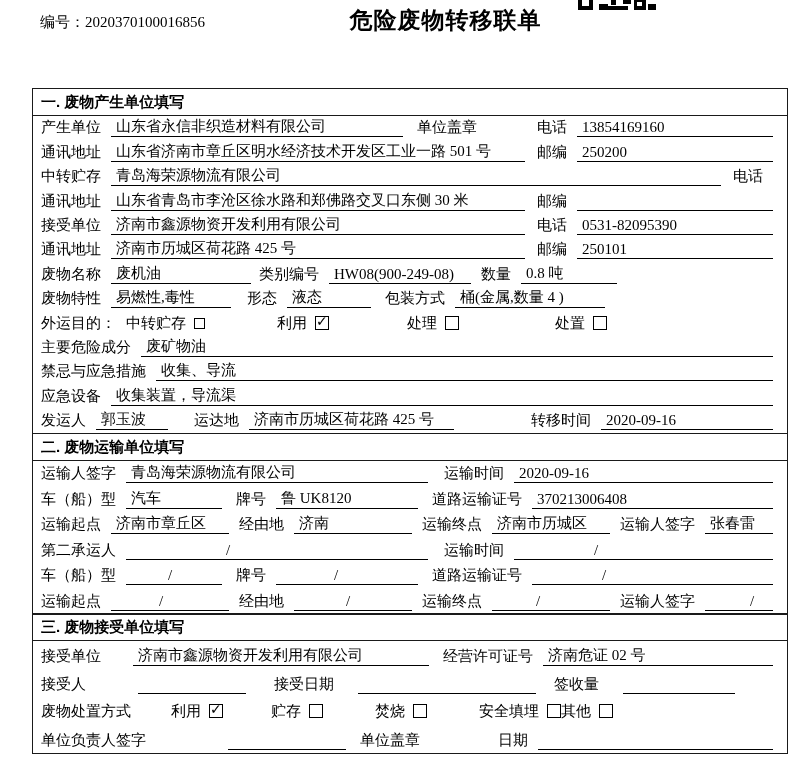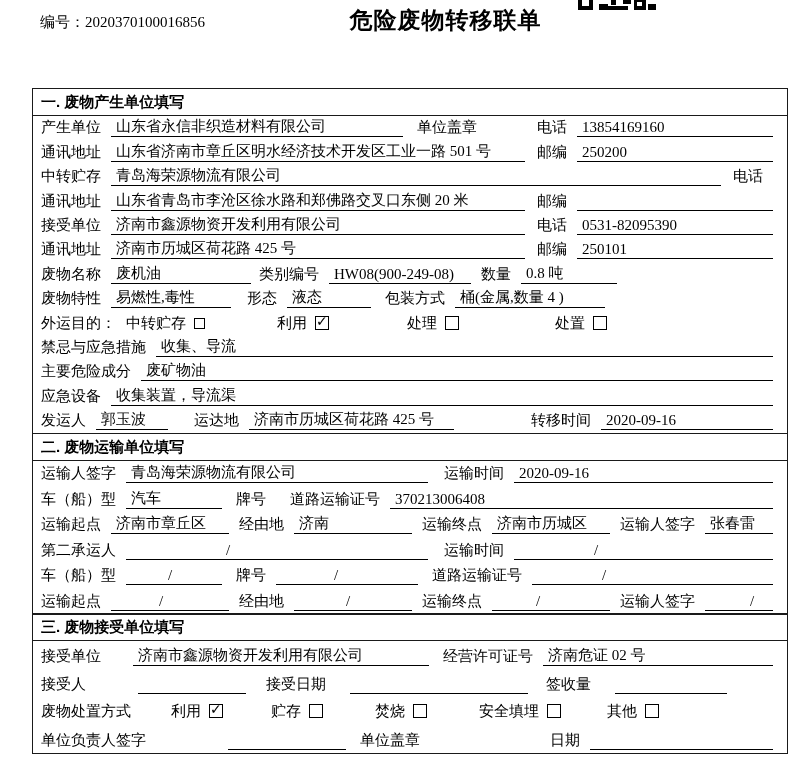--- a/index.html
+++ b/index.html
@@ -98,21 +98,21 @@
     </div>
 
     <div class="r">
       <span class="l">中转贮存</span>
       <span class="v fill mr12">青岛海荣源物流有限公司</span>
       <span class="l">电话</span>
     </div>
 
     <div class="r">
       <span class="l">通讯地址</span>
-      <span class="v fill mr12">山东省青岛市李沧区徐水路和郑佛路交叉口东侧 20 米</span>
+      <span class="v fill mr12">山东省青岛市李沧区徐水路和郑佛路交叉口东侧 30 米</span>
       <span class="l">邮编</span>
       <span class="v" style="width:196px"></span>
     </div>
 
     <div class="r">
       <span class="l">接受单位</span>
       <span class="v fill mr12">济南市鑫源物资开发利用有限公司</span>
       <span class="l">电话</span>
       <span class="v" style="width:196px">0531-82095390</span>
     </div>
@@ -156,27 +156,27 @@
         <span class="l0">处理</span>
         <span class="cb"></span>
       </span>
       <span class="grp" style="margin-left:96px">
         <span class="l0">处置</span>
         <span class="cb"></span>
       </span>
     </div>
 
     <div class="r">
+      <span class="l">主要危险成分</span>
+      <span class="v fill">废矿物油</span>
+    </div>
+
+    <div class="r">
       <span class="l">禁忌与应急措施</span>
       <span class="v fill">收集、导流</span>
-    </div>
-
-    <div class="r">
-      <span class="l">主要危险成分</span>
-      <span class="v fill">废矿物油</span>
     </div>
 
     <div class="r">
       <span class="l">应急设备</span>
       <span class="v fill">收集装置，导流渠</span>
     </div>
 
     <div class="r">
       <span class="l">发运人</span>
       <span class="v" style="width:72px">郭玉波</span>
@@ -194,20 +194,21 @@
       <span class="l">运输人签字</span>
       <span class="v" style="width:302px">青岛海荣源物流有限公司</span>
       <span class="l" style="margin-left:16px">运输时间</span>
       <span class="v fill">2020-09-16</span>
     </div>
 
     <div class="r">
       <span class="l">车（船）型</span>
       <span class="v" style="width:96px">汽车</span>
       <span class="l" style="margin-left:14px">牌号</span>
+      <span class="v" style="width:142px">鲁 UK8120</span>
       <span class="l" style="margin-left:14px">道路运输证号</span>
       <span class="v fill">370213006408</span>
     </div>
 
     <div class="r">
       <span class="l">运输起点</span>
       <span class="v" style="width:118px">济南市章丘区</span>
       <span class="l" style="margin-left:10px">经由地</span>
       <span class="v" style="width:118px">济南</span>
       <span class="l" style="margin-left:10px">运输终点</span>
@@ -250,21 +251,21 @@
     <div class="r">
       <span class="l">接受单位</span>
       <span class="v" style="width:296px;margin-left:22px">济南市鑫源物资开发利用有限公司</span>
       <span class="l" style="margin-left:14px">经营许可证号</span>
       <span class="v fill">济南危证 02 号</span>
     </div>
 
     <div class="r">
       <span class="l">接受人</span>
       <span class="v" style="width:108px;margin-left:42px"></span>
-      <span class="l" style="margin-left:20px">接受日期</span>
+      <span class="l" style="margin-left:28px">接受日期</span>
       <span class="v" style="width:178px;margin-left:14px"></span>
       <span class="l" style="margin-left:18px">签收量</span>
       <span class="v" style="width:112px;margin-left:14px"></span>
     </div>
 
     <div class="r ck">
       <span class="l">废物处置方式</span>
       <span class="grp" style="margin-left:30px">
         <span class="l0">利用</span>
         <span class="cb checked"></span>
@@ -274,30 +275,30 @@
         <span class="cb"></span>
       </span>
       <span class="grp" style="margin-left:52px">
         <span class="l0">焚烧</span>
         <span class="cb"></span>
       </span>
       <span class="grp" style="margin-left:52px">
         <span class="l0">安全填埋</span>
         <span class="cb"></span>
       </span>
-      <span class="grp" style="margin-left:46px">
+      <span class="grp" style="">
         <span class="l0">其他</span>
         <span class="cb"></span>
       </span>
     </div>
 
     <div class="r">
       <span class="l">单位负责人签字</span>
       <span class="v" style="width:118px;margin-left:72px"></span>
       <span class="l" style="margin-left:14px">单位盖章</span>
-      <span class="l" style="margin-left:120px">日期</span>
+      <span class="l" style="margin-left:68px">日期</span>
       <span class="v fill"></span>
     </div>
   </div>
 
 </div>
 
 <div class="print"></div>
 
 </body></html>

